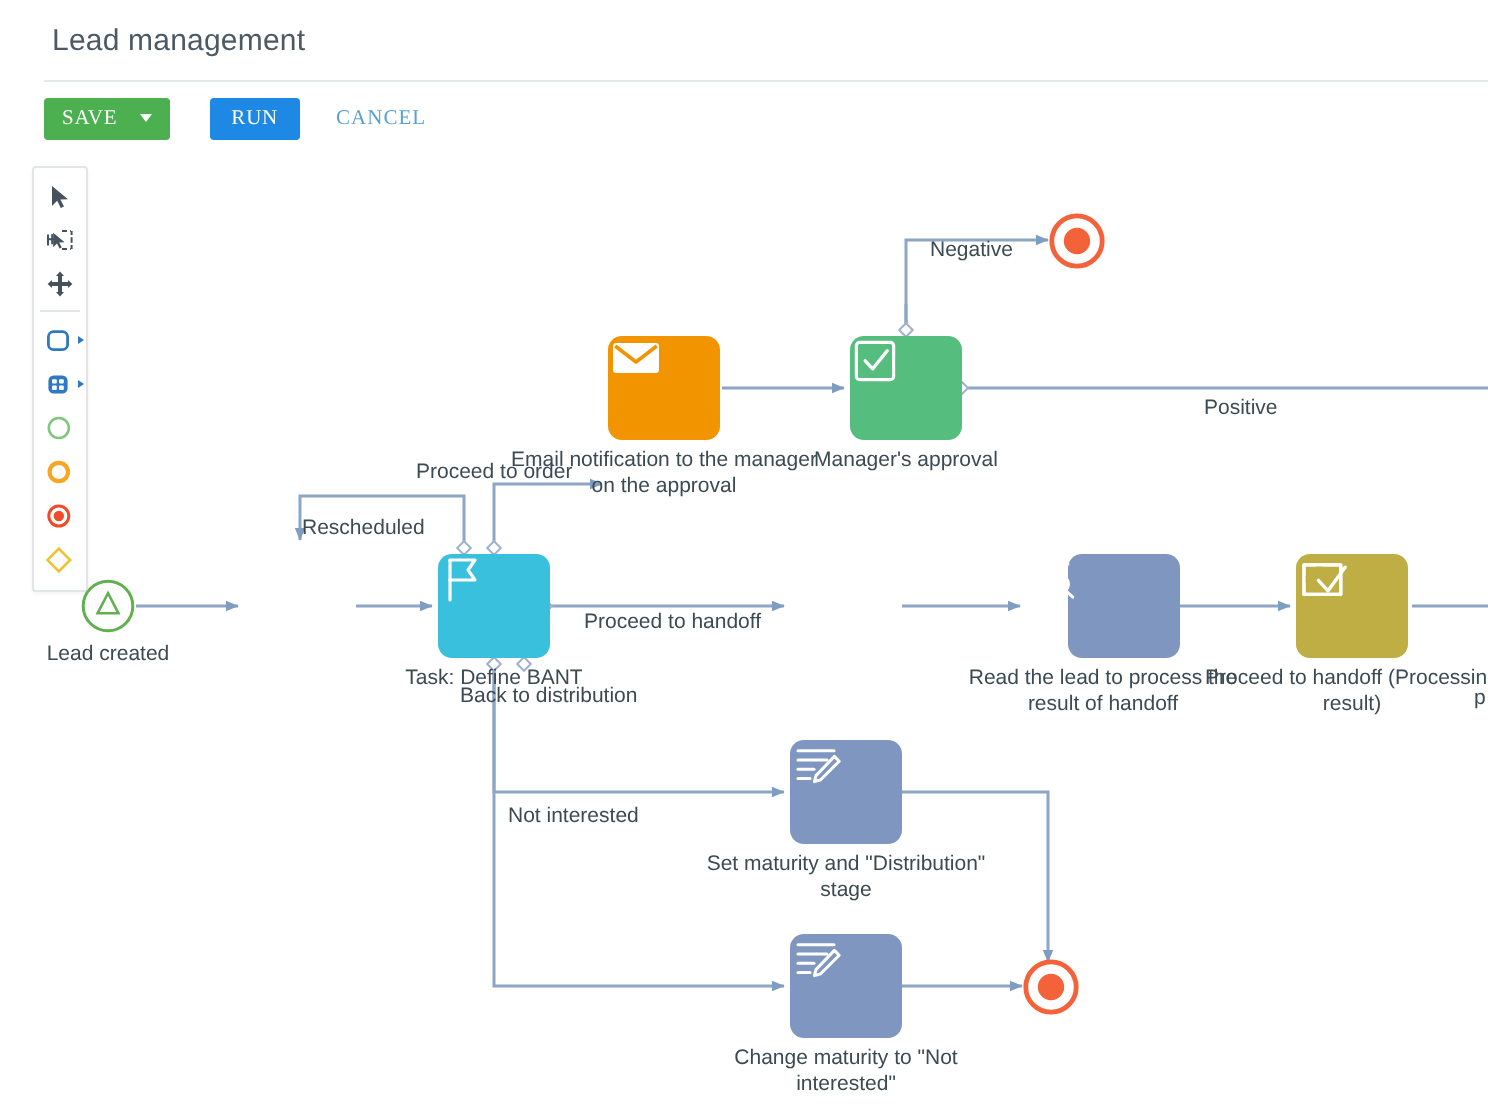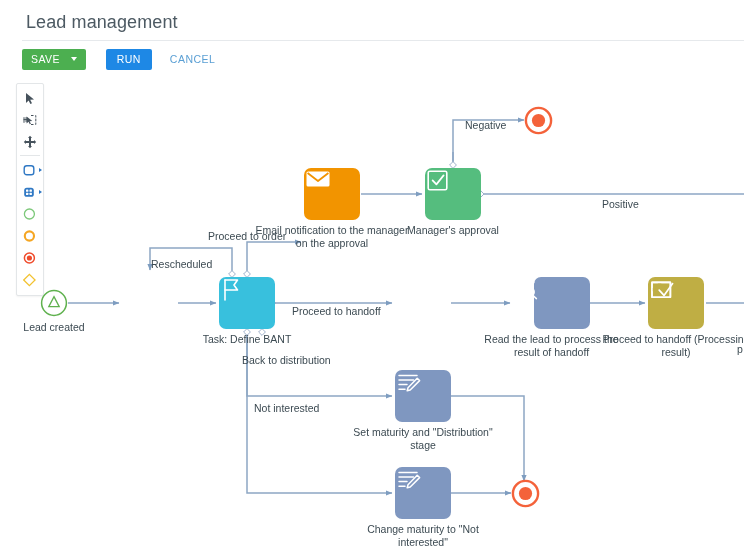--- a/index.html
+++ b/index.html
@@ -10,36 +10,36 @@
     overflow: hidden;
     background: #ffffff;
     font-family: "Liberation Sans", sans-serif;
   }
 
   #app { position: relative; width: 744px; height: 557px; background: #fff; }
 
   
   .page-title {
     position: absolute; left: 26px; top: 12px;
-    font-size: 18px; font-weight: 400; color: #4d5a63;
+    font-size: 15px; font-weight: 400; color: #4d5a63;
     letter-spacing: .1px; white-space: nowrap;
   }
   .title-rule {
     position: absolute; left: 22px; top: 40px; width: 722px; height: 1px;
     background: #e6e9ec;
   }
 
   .toolbar {
     position: absolute; left: 22px; top: 48px;
     display: flex; align-items: center; gap: 0;
     height: 22px;
   }
   .btn {
     height: 21px; border: none; cursor: pointer;
-    font-family: Liberation Sans, sans-serif;
+    font-family: Liberation Serif, serif;
     font-size: 10.5px; letter-spacing: .4px;
     display: inline-flex; align-items: center; justify-content: center;
     padding: 0 9px; color: #fff;
   }
   .btn-save { background: #4caf50; border-radius: 2px; gap: 6px; }
   .btn-run  { background: #1e88e5; border-radius: 2px; margin-left: 20px; padding: 0 11px; }
   .btn-link {
     background: transparent; color: #5a9fd4; padding: 0 10px;
     margin-left: 8px; letter-spacing: .5px;
   }
@@ -359,18 +359,18 @@
         </svg>
       </div>
       <div class="node-label">Change maturity to "Not interested"</div>
     </div>
 
     <div class="edge-label" style="left:465px; top:43px;">Negative</div>
     <div class="edge-label" style="left:602px; top:122px;">Positive</div>
     <div class="edge-label" style="left:151px; top:182px;">Rescheduled</div>
     <div class="edge-label" style="left:208px; top:154px;">Proceed to order</div>
     <div class="edge-label" style="left:292px; top:229px;">Proceed to handoff</div>
-    <div class="edge-label" style="left:230px; top:278px;margin-left:12px;">Back to distribution</div>
+    <div class="edge-label" style="left:230px; top:266px;">Back to distribution</div>
     <div class="edge-label" style="left:214px; top:326px;margin-left:40px;">Not interested</div>
     <div class="edge-label" style="left:737px; top:267px;">p</div>
 
   </div>
 </div>
 
 </body></html>

